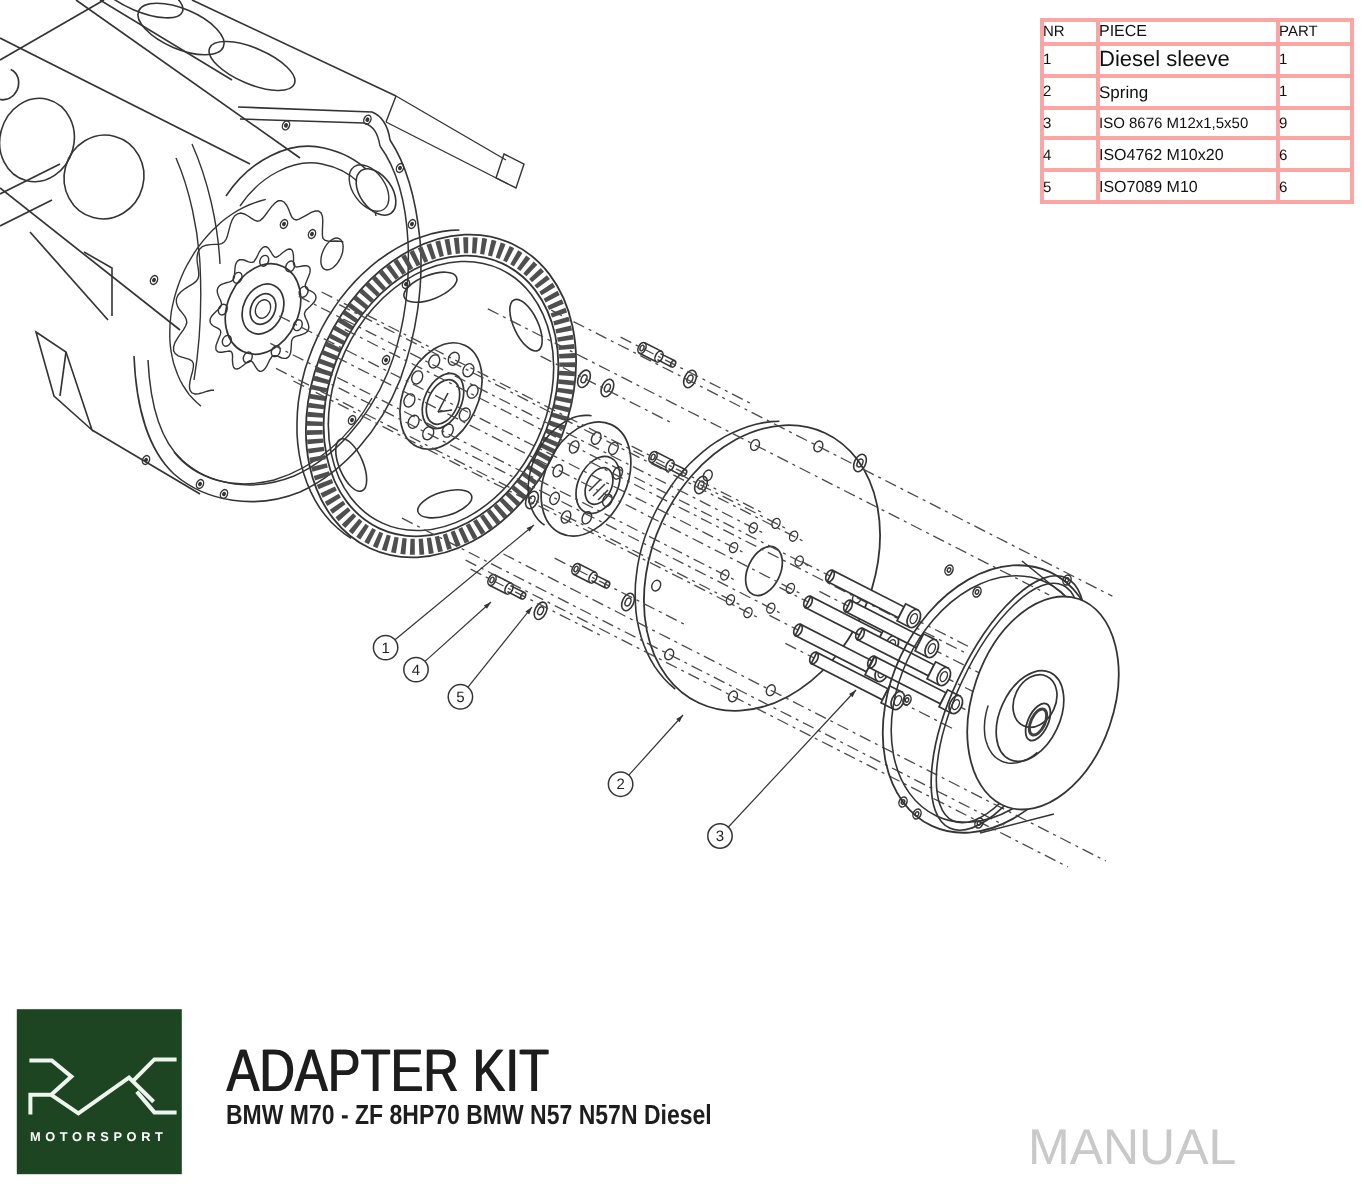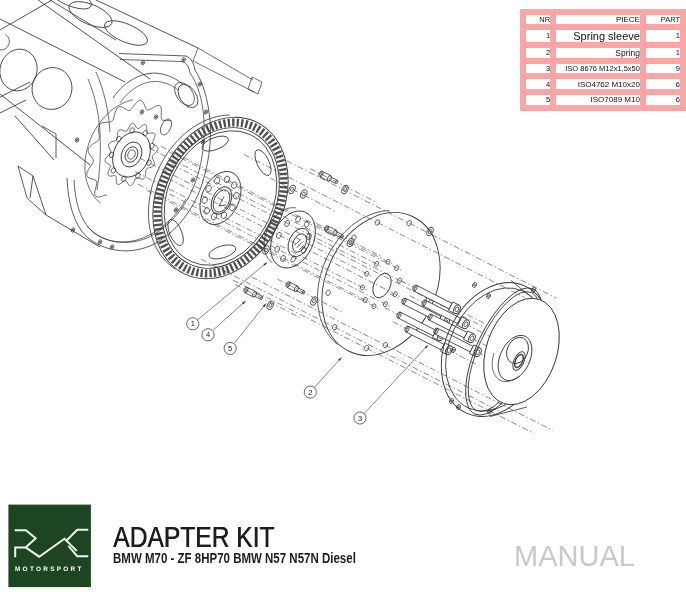--- a/index.html
+++ b/index.html
@@ -1,14 +1,14 @@
 <!DOCTYPE html>
 <html><head><meta charset="utf-8"><style>
 html,body{margin:0;padding:0;width:686px;height:600px;background:#fff;overflow:hidden}
-td{border:6px solid #fca5a5;text-align:right;padding:0}
+td{border:2px solid #fca5a5;text-align:left;padding:0}
 .abs{position:absolute;font-family:'Liberation Sans',sans-serif}
 </style></head>
 <body>
 <div class="abs" style="left:0;top:0"><svg width="686" height="600" viewBox="0 0 686 600" style="opacity:0.999">
       <rect width="686" height="600" fill="white"></rect>
       <g>
         <line x1="38.0" y1="0.0" x2="150.0" y2="79.0" stroke="#343434" stroke-width="0.85"></line>
         <line x1="0.0" y1="19.0" x2="125.0" y2="82.0" stroke="#343434" stroke-width="0.85"></line>
         <line x1="96.0" y1="0.0" x2="198.0" y2="48.0" stroke="#343434" stroke-width="0.85"></line>
         <line x1="0.0" y1="30.0" x2="52.0" y2="0.0" stroke="#343434" stroke-width="0.85"></line>
@@ -322,21 +322,21 @@
     </svg></div>
 <table style="position:absolute;left:519.5px;top:8.5px;border-collapse:collapse;font-family:'Liberation Sans',sans-serif;font-size:7.5px;text-align:center;color:#111">
     <tbody>
       <tr style="height:12.6px">
         <td style="width:26px">NR</td>
         <td style="width:88px;font-size:8px">PIECE</td>
         <td style="width:35.5px">PART</td>
       </tr>
       <tr style="height:15.8px">
         <td style="width:26px">1</td>
-        <td style="width:88px;font-size:11px">Spring sleeve</td>
+        <td style="width:88px;font-size:11px">Diesel sleeve</td>
         <td style="width:35.5px">1</td>
       </tr>
       <tr style="height:15.8px">
         <td style="width:26px">2</td>
         <td style="width:88px;font-size:8.5px">Spring</td>
         <td style="width:35.5px">1</td>
       </tr>
       <tr style="height:15.8px">
         <td style="width:26px">3</td>
         <td style="width:88px;font-size:7.5px">ISO 8676 M12x1,5x50</td>
@@ -349,12 +349,12 @@
       </tr>
       <tr style="height:15.8px">
         <td style="width:26px">5</td>
         <td style="width:88px;font-size:8px">ISO7089 M10</td>
         <td style="width:35.5px">6</td>
       </tr>
     </tbody>
   </table>
 <div class="abs" style="left:113px;top:519.5px;font-size:24.6px;color:#1d1d1d;text-shadow:0.6px 0 0 #1d1d1d;transform:scaleY(1.22);transform-origin:top left;white-space:nowrap">ADAPTER KIT</div>
 <div class="abs" style="left:113px;top:550.5px;font-size:11.5px;font-weight:700;color:#1d1d1d;transform:scaleY(1.2);transform-origin:top left;white-space:nowrap">BMW M70 - ZF 8HP70 BMW N57 N57N Diesel</div>
-<div class="abs" style="left:514px;top:540px;font-size:29px;color:#c9c9c9;white-space:nowrap">MANUAL</div>
+<div class="abs" style="left:514px;top:560px;font-size:25px;color:#c9c9c9;white-space:nowrap">MANUAL</div>
 </body></html>

